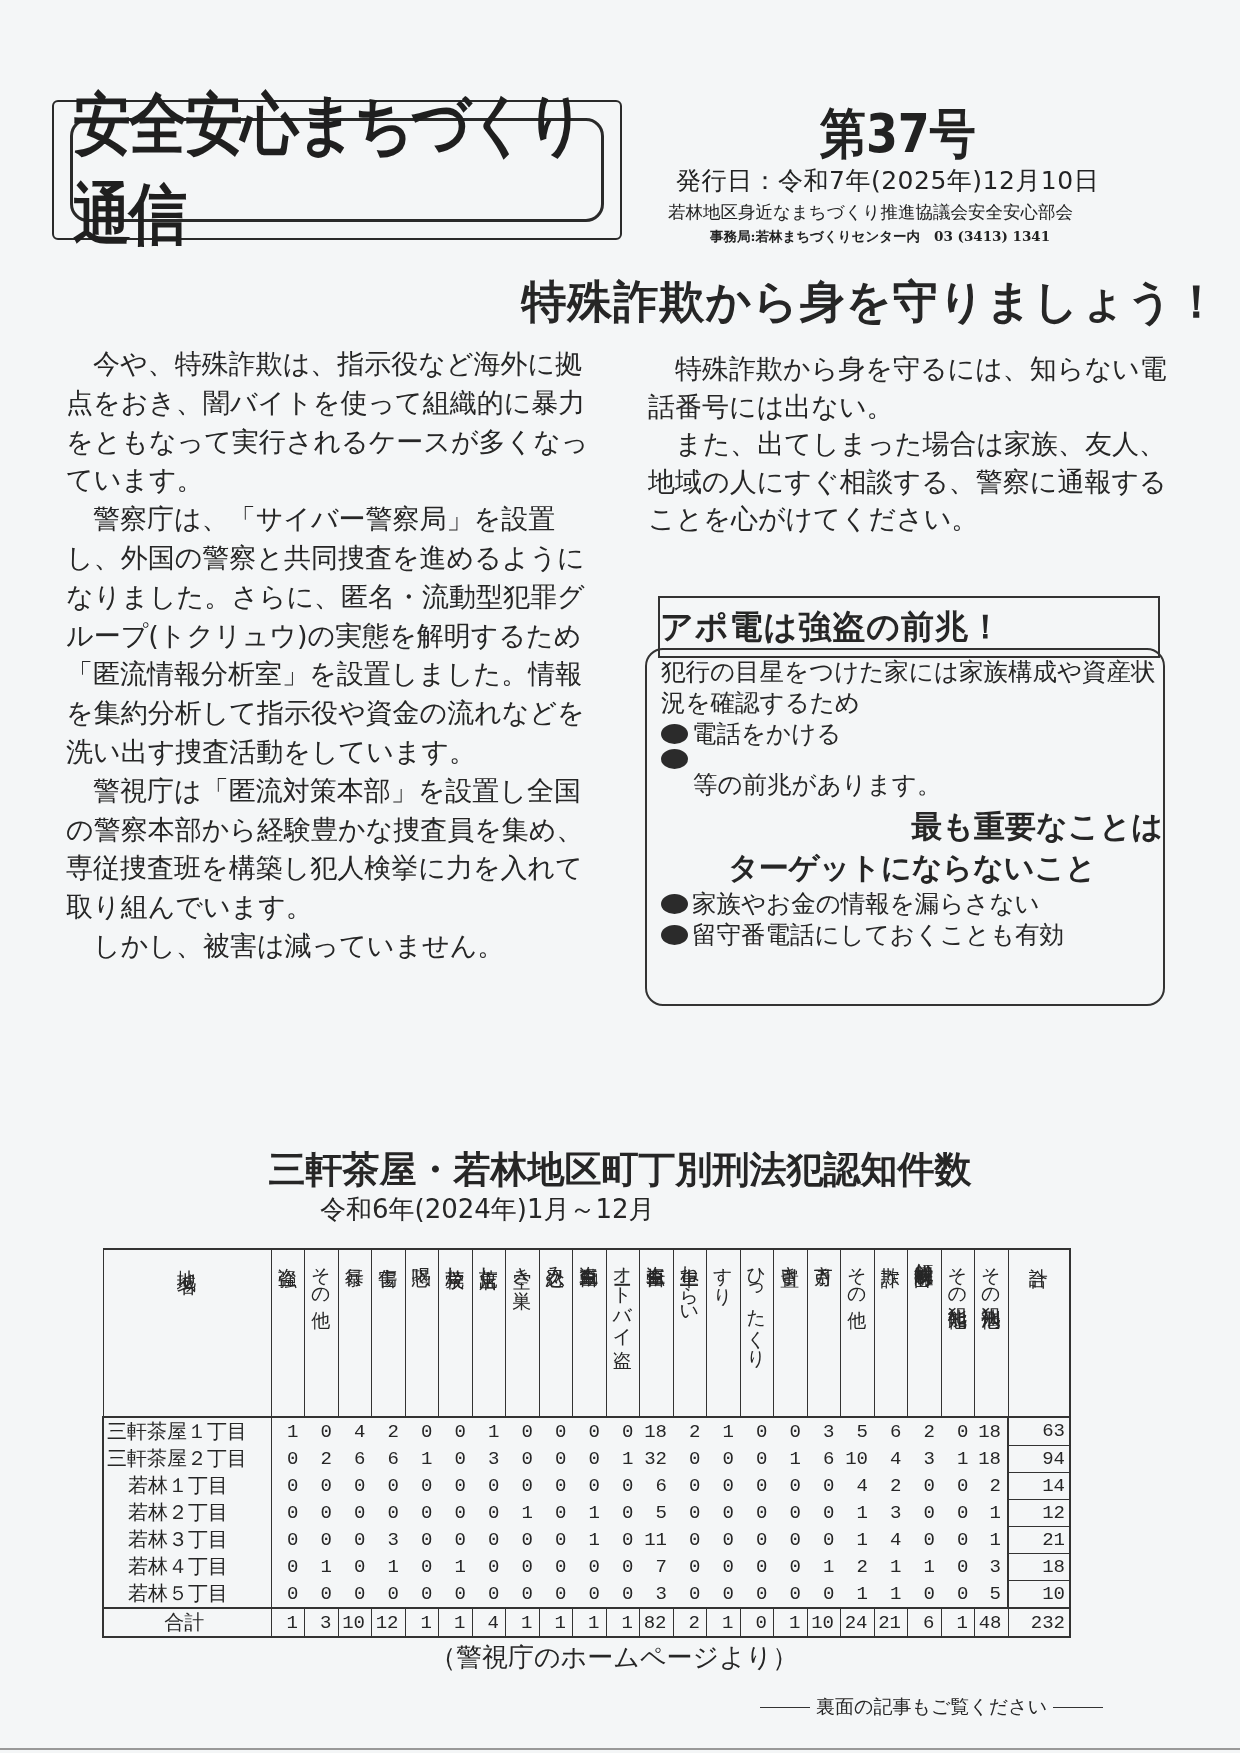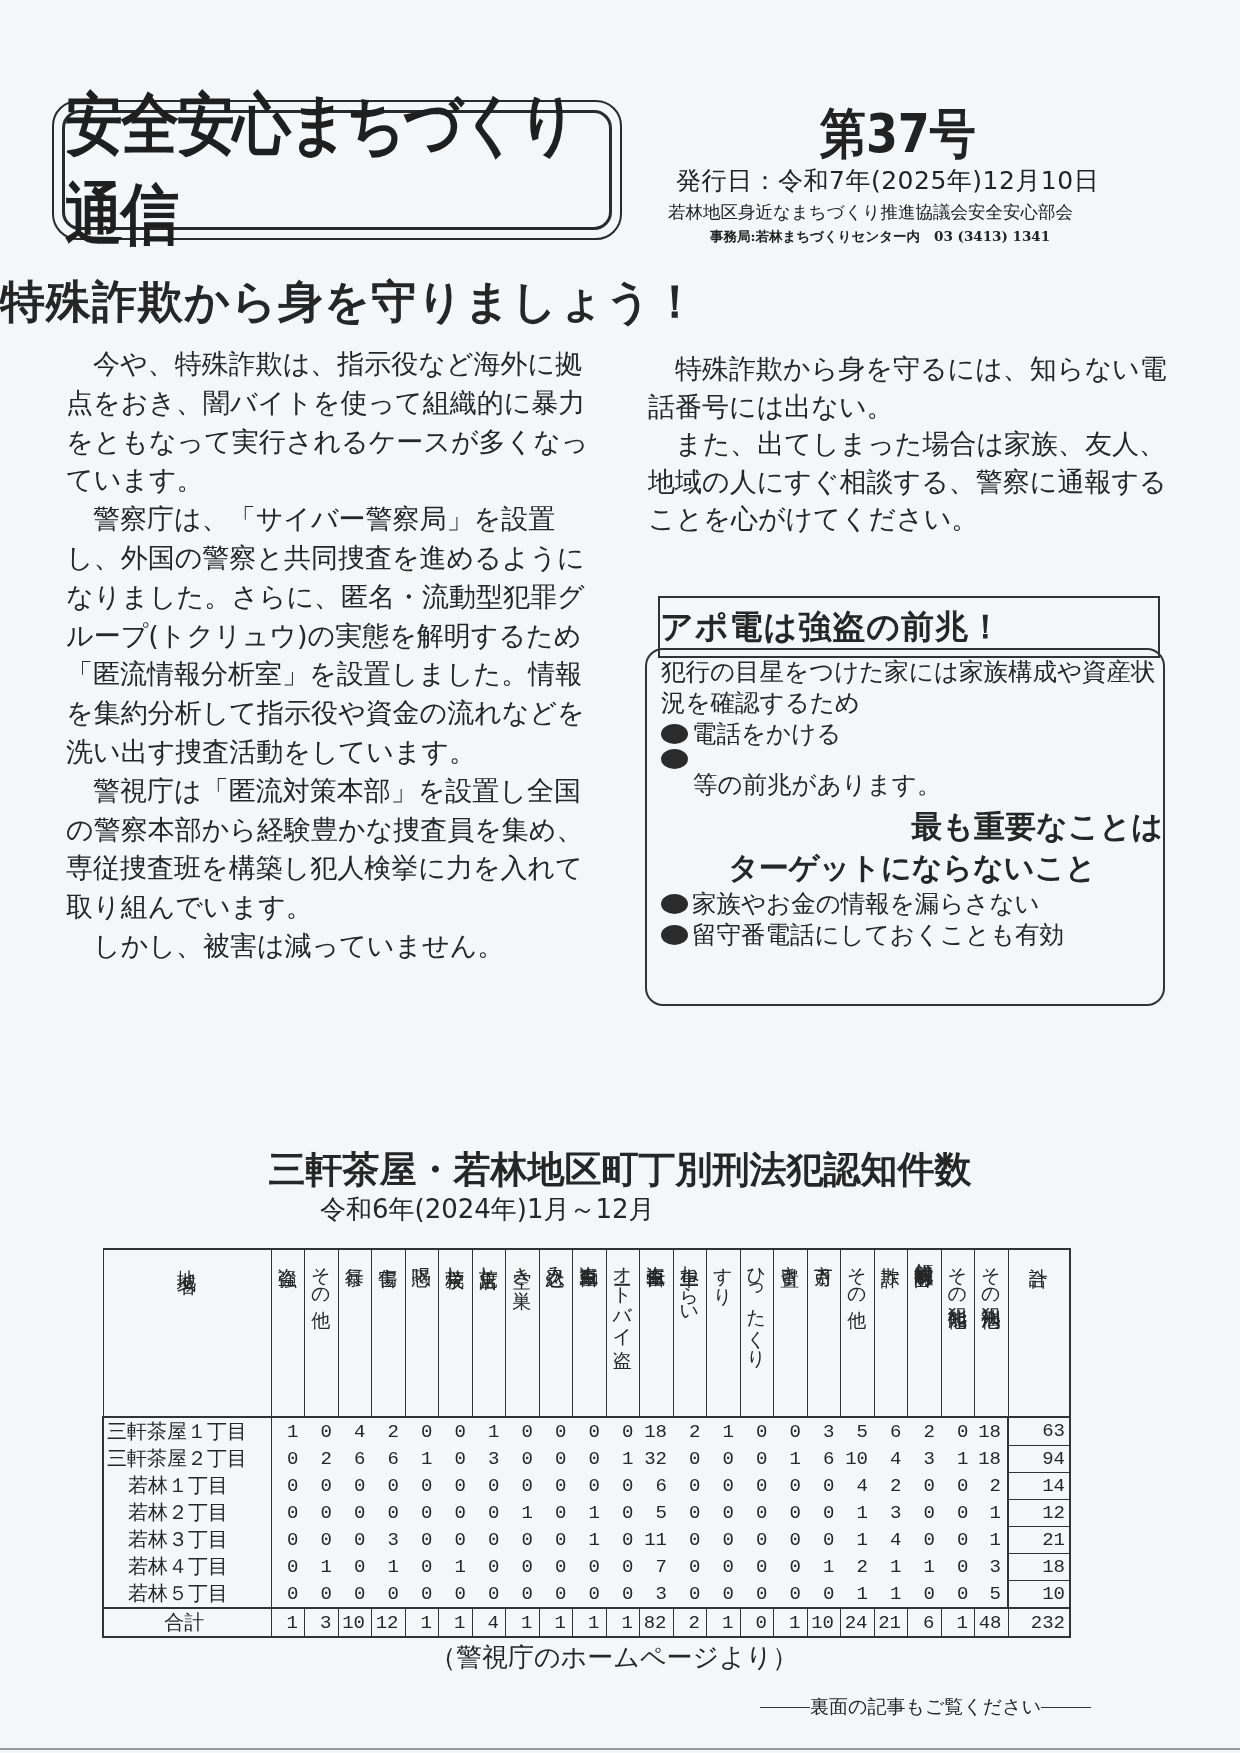--- a/index.html
+++ b/index.html
@@ -1,33 +1,33 @@
 <!DOCTYPE html>
 <html><head>
 <meta charset="utf-8">
 <style>
   * { box-sizing: border-box; margin: 0; padding: 0; }
   html, body { width: 1240px; height: 1753px; background: #f4f6f7; overflow: hidden; }
   body { position: relative; font-family: "DejaVu Sans", "Liberation Sans", sans-serif; color: #262626; }
 
   .masthead { position: absolute; left: 52px; top: 100px; width: 570px; height: 140px;
-    border: 2px solid #2a2a2a; border-radius: 26px; padding: 8px; }
+    border: 2px solid #2a2a2a; border-radius: 6px; padding: 16px; }
   .masthead-inner { width: 100%; height: 100%; border: 3px solid #2a2a2a; border-radius: 18px;
     display: flex; align-items: center; justify-content: center; }
   .masthead-title { font-size: 58px; font-weight: bold; letter-spacing: -2px; color: #1f1f1f;
     font-family: "DejaVu Sans", sans-serif; transform: scaleY(1.15); }
 
   .issue { position: absolute; left: 820px; top: 98px; font-size: 54px; font-weight: bold; color: #222;
     transform: scaleX(0.85); transform-origin: left; }
   .pubdate { position: absolute; left: 676px; top: 164px; font-size: 25px; color: #222; letter-spacing: 0.5px; }
   .publisher { position: absolute; left: 668px; top: 200px; font-size: 17.5px; color: #222; }
   .office { position: absolute; left: 710px; top: 228px; font-size: 13.5px; color: #222; font-family: "DejaVu Serif", serif; font-weight: bold; }
   .office .phone { margin-left: 14px; }
 
-  .headline { position: absolute; left: 0; width: 1220px; top: 272px; text-align: left;
+  .headline { position: absolute; left: 0; width: 1220px; top: 272px; text-align: right;
     font-size: 45px; font-weight: bold; color: #262626; letter-spacing: 1px; }
 
   .col-left { position: absolute; left: 66px; top: 345px; width: 540px; font-size: 27px; line-height: 38.8px; color: #262626; }
   .col-left p { text-indent: 1em; margin: 0; }
   .col-right { position: absolute; left: 648px; top: 350px; width: 520px; font-size: 27px; line-height: 37.5px; color: #262626; }
   .col-right p { text-indent: 1em; }
 
   .alert-box { position: absolute; left: 658px; top: 596px; width: 502px; height: 62px;
     border: 2px solid #333; display: flex; align-items: center; padding-left: 0; }
   .alert-title { font-size: 33px; font-weight: bold; letter-spacing: 1px; color: #262626; }
@@ -53,21 +53,21 @@
   th.cat { width: 33.5px; }
   th.total-head { width: 62px; border-right: 2px solid #333; border-left: 2px solid #333; vertical-align: middle; }
   table.crime td { height: 25.5px; text-align: right; padding-right: 6px; font-family: "Liberation Mono", monospace; font-size: 19px; border-left: none; }
   table.crime td.region { text-align: left; padding-left: 3px; font-family: "Liberation Sans", sans-serif; font-size: 20px; border-left: 2px solid #333; border-right: 1.5px solid #333; white-space: nowrap; }
   table.crime td.region.indent { padding-left: 24px; }
   table.crime td.total { border-left: 2px solid #333; border-right: 2px solid #333; border-bottom: 1.5px solid #333; padding-right: 4px; }
   table.crime tr.sum td { border-top: 2px solid #333; border-bottom: 2px solid #333; border-left: 1.5px solid #333; }
   table.crime tr.sum td.region { text-align: center; padding-left: 0; border-left: 2px solid #333; }
 
   .source { position: absolute; left: 430px; top: 1640px; font-size: 26px; color: #262626; }
-  .footer-note { position: absolute; left: 760px; top: 1694px; font-size: 19px; color: #262626; display: flex; align-items: center; }
+  .footer-note { position: absolute; left: 760px; top: 1694px; font-size: 19px; color: #262626; display: flex; align-items: center; gap: 6px; }
   .footer-note .rule { display: inline-block; width: 50px; border-top: 1.5px solid #333; }
   .bottom-line { position: absolute; left: 0; top: 1748px; width: 1240px; border-top: 2px solid #999; }
 </style>
 </head>
 <body>
 
 <div class="masthead">
   <div class="masthead-inner">
     <div class="masthead-title">安全安心まちづくり通信</div>
   </div>

